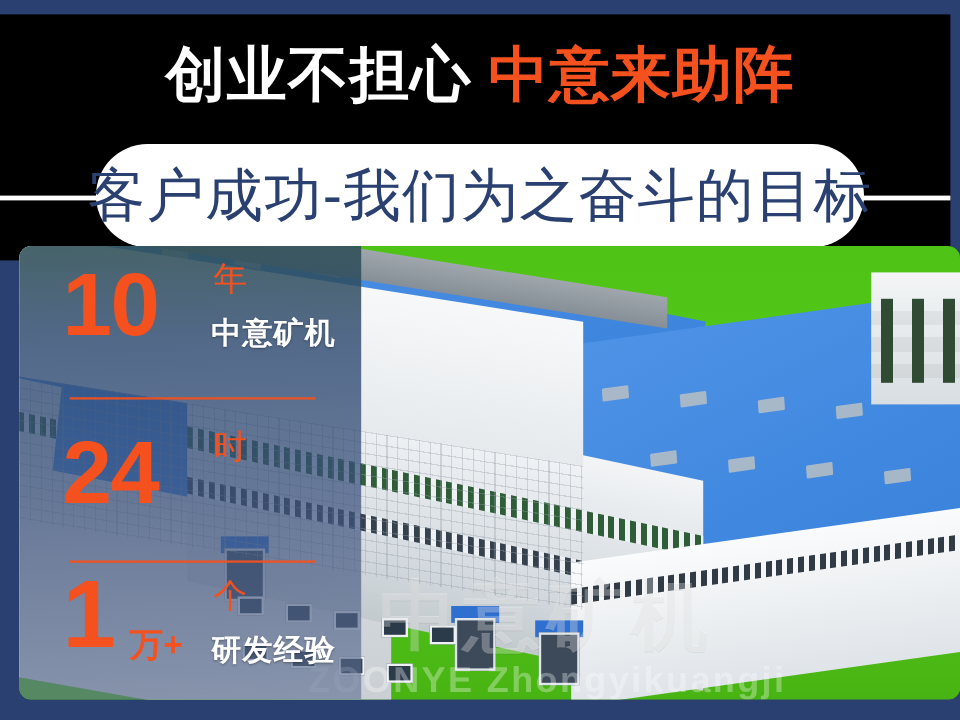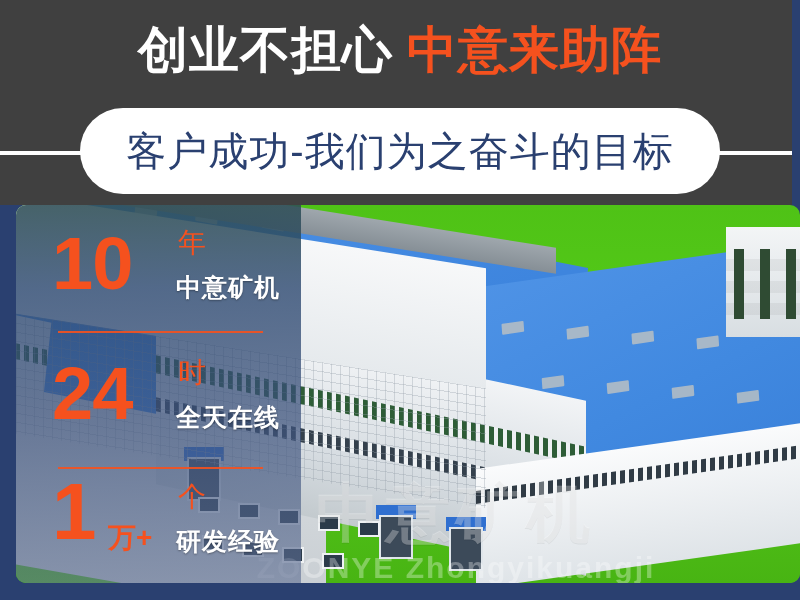--- a/index.html
+++ b/index.html
@@ -7,22 +7,22 @@
     width:800px; height:600px; overflow:hidden;
     font-family:"Liberation Sans","DejaVu Sans",sans-serif;
   }
   #stage{
     position:relative; width:800px; height:600px;
     background:#2a4070;
   }
 
   
   #header{
-    position:absolute; left:0; top:0; width:792px; height:205px;
-    background:#404040;
+    position:absolute; left:0; top:12px; width:792px; height:205px;
+    background:#000000;
   }
   #headline{
     position:absolute; left:0; top:22px; width:800px;
     text-align:center; white-space:nowrap;
     font-size:50px; font-weight:bold; letter-spacing:1px;
     line-height:56px;
   }
   #headline .part-white{ color:#ffffff; }
   #headline .part-orange{ color:#f5511e; margin-left:14px; }
 
@@ -33,21 +33,21 @@
   #rule-left{ left:0; width:95px; }
   #rule-right{ right:0; width:95px; }
 
   #subtitle-pill{
     position:absolute; left:80px; top:108px;
     width:640px; height:86px;
     background:#ffffff; border-radius:43px;
     display:flex; align-items:center; justify-content:center;
   }
   #subtitle-text{
-    color:#2a4070; font-size:40px; font-weight:normal;
+    color:#2a4070; font-size:48px; font-weight:normal;
     letter-spacing:1px; white-space:nowrap;
   }
 
   
   #photo-panel{
     position:absolute; left:16px; top:205px;
     width:784px; height:378px;
     border-radius:10px; overflow:hidden;
   }
 
@@ -201,21 +201,21 @@
   
   #stats-panel{
     position:absolute; left:0; top:0; width:285px; height:378px;
     background:linear-gradient(180deg,
        rgba(46,78,86,.88) 0%,
        rgba(44,72,112,.80) 22%,
        rgba(58,80,122,.72) 55%,
        rgba(96,112,148,.62) 100%);
   }
   .stat-row{ position:absolute; left:0; width:285px; }
-  #stat-0{ top:18px; height:100px; }
+  #stat-0{ top:8px; height:100px; }
   #stat-1{ top:148px; height:100px; }
   #stat-2{ top:272px; height:100px; }
 
   .stat-num{
     position:absolute; left:36px; top:2px;
     color:#f5511e; font-size:74px; font-weight:bold; line-height:78px;
     letter-spacing:-1px;
   }
   .stat-suffix{
     position:absolute; color:#f5511e;
@@ -362,21 +362,20 @@
       <div class="stat-row" id="stat-0">
         <span class="stat-num">10</span>
         <span class="stat-unit">年</span>
         <span class="stat-label">中意矿机</span>
       </div>
       <div class="stat-divider" id="div-0"></div>
 
       <div class="stat-row" id="stat-1">
         <span class="stat-num">24</span>
         <span class="stat-unit">时</span>
-        <span class="stat-label">全天在线</span>
       </div>
       <div class="stat-divider" id="div-1"></div>
 
       <div class="stat-row" id="stat-2">
         <span class="stat-num">1</span>
         <span class="stat-suffix">万+</span>
         <span class="stat-unit">个</span>
         <span class="stat-label">研发经验</span>
       </div>
     </div>

